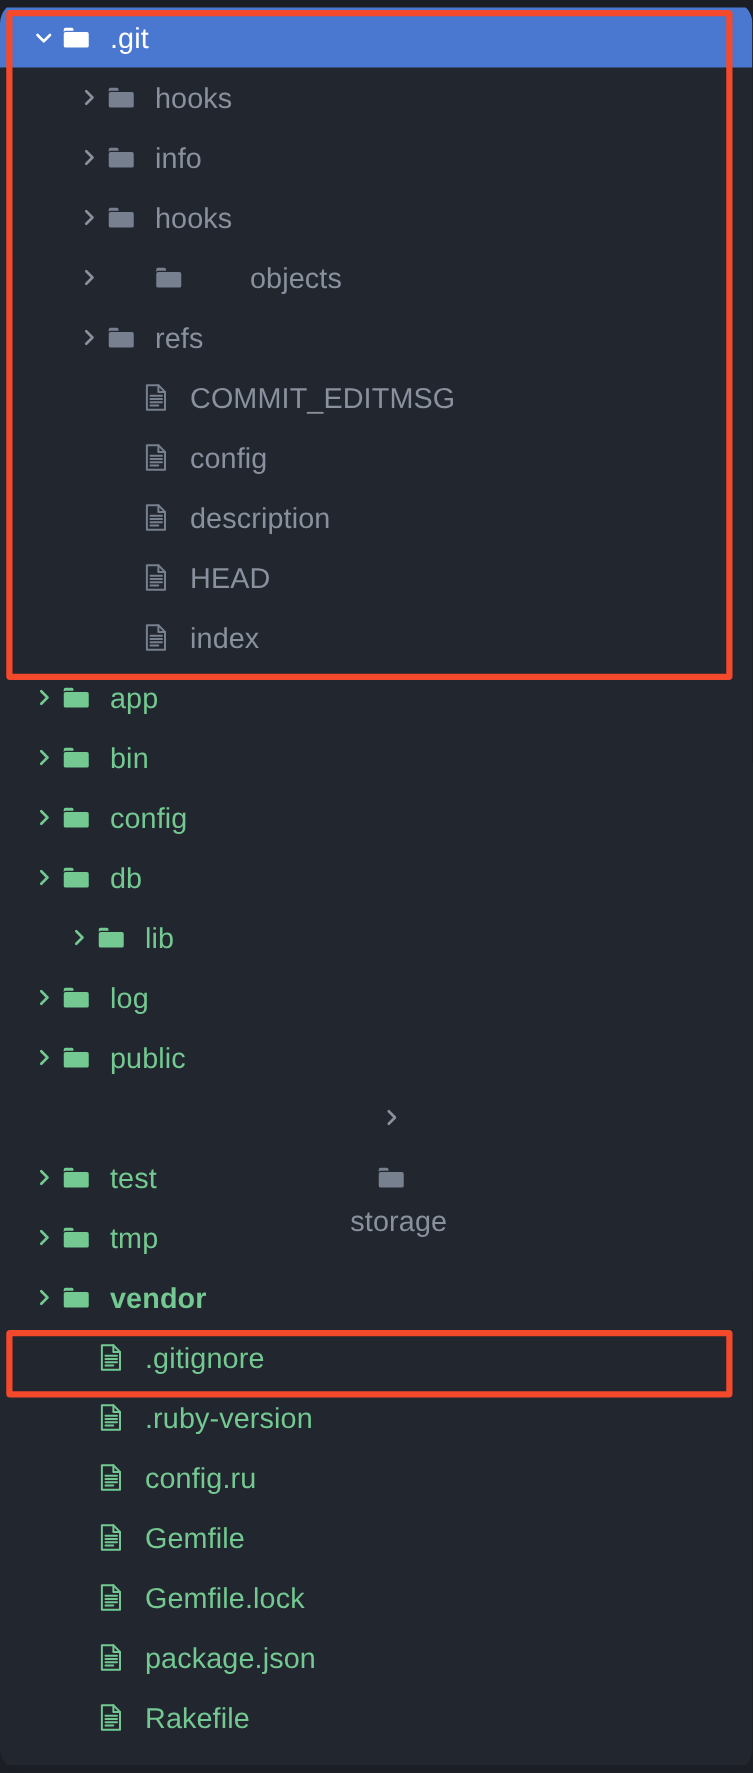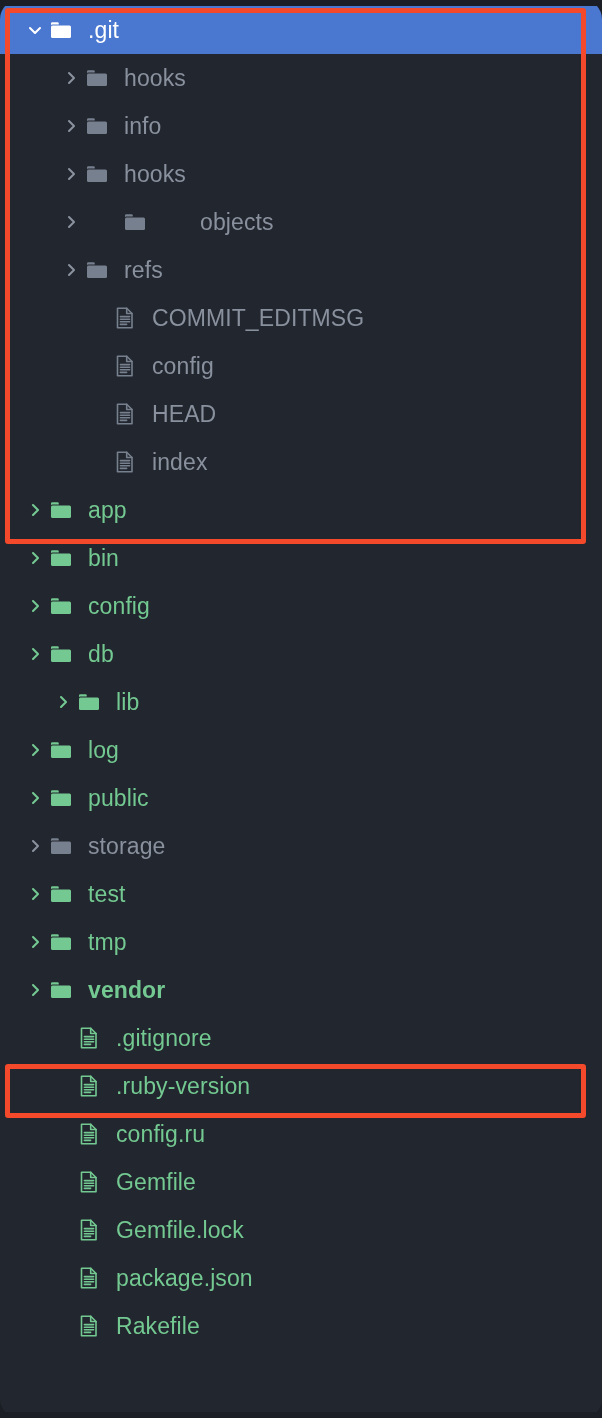--- a/index.html
+++ b/index.html
@@ -208,20 +208,31 @@
       </div>
       <div class="row c-gray" style="padding-left: 88px;">
         <span class="chev"></span>
         <span class="icon">
           <svg width="26" height="26" viewBox="0 0 26 26" fill="none" stroke="#77808e" stroke-width="1.6" stroke-linejoin="round" stroke-linecap="round">
             <path d="M5.5 3.2h9.2l5.3 5.3v14.3H5.5z"></path>
             <path d="M14.7 3.2v5.3h5.3"></path>
             <path d="M8.4 11.6h9.2M8.4 14.2h9.2M8.4 16.8h9.2M8.4 19.4h6.2"></path>
           </svg>
         </span>
+        <span class="label">description</span>
+      </div>
+      <div class="row c-gray" style="padding-left: 88px;">
+        <span class="chev"></span>
+        <span class="icon">
+          <svg width="26" height="26" viewBox="0 0 26 26" fill="none" stroke="#77808e" stroke-width="1.6" stroke-linejoin="round" stroke-linecap="round">
+            <path d="M5.5 3.2h9.2l5.3 5.3v14.3H5.5z"></path>
+            <path d="M14.7 3.2v5.3h5.3"></path>
+            <path d="M8.4 11.6h9.2M8.4 14.2h9.2M8.4 16.8h9.2M8.4 19.4h6.2"></path>
+          </svg>
+        </span>
         <span class="label">HEAD</span>
       </div>
       <div class="row c-gray" style="padding-left: 88px;">
         <span class="chev"></span>
         <span class="icon">
           <svg width="26" height="26" viewBox="0 0 26 26" fill="none" stroke="#77808e" stroke-width="1.6" stroke-linejoin="round" stroke-linecap="round">
             <path d="M5.5 3.2h9.2l5.3 5.3v14.3H5.5z"></path>
             <path d="M14.7 3.2v5.3h5.3"></path>
             <path d="M8.4 11.6h9.2M8.4 14.2h9.2M8.4 16.8h9.2M8.4 19.4h6.2"></path>
           </svg>
@@ -319,21 +330,21 @@
           </svg>
         </span>
         <span class="icon">
           <svg width="26" height="26" viewBox="0 0 26 26">
             <path fill="#73c991" d="M3 6.5a1.3 1.3 0 0 1 1.3-1.3h5.2a1.3 1.3 0 0 1 1.3 1.3v1.1H4.3A1.3 1.3 0 0 0 3 8.9z"></path>
             <rect x="3" y="8.6" width="20" height="12.4" rx="1.5" fill="#73c991"></rect>
           </svg>
         </span>
         <span class="label">public</span>
       </div>
-      <div class="row c-gray" style="padding-left: 24px;">
+      <div class="row c-gray" style="padding-left: 24px; flex-direction: column;">
         <span class="chev">
           <svg width="18" height="18" viewBox="0 0 18 18" fill="none" stroke="#8a919e" stroke-width="2.1" stroke-linecap="round" stroke-linejoin="round">
             <path d="M7 4 L12 9 L7 14"></path>
           </svg>
         </span>
         <span class="icon">
           <svg width="26" height="26" viewBox="0 0 26 26">
             <path fill="#77808e" d="M3 6.5a1.3 1.3 0 0 1 1.3-1.3h5.2a1.3 1.3 0 0 1 1.3 1.3v1.1H4.3A1.3 1.3 0 0 0 3 8.9z"></path>
             <rect x="3" y="8.6" width="20" height="12.4" rx="1.5" fill="#77808e"></rect>
           </svg>

